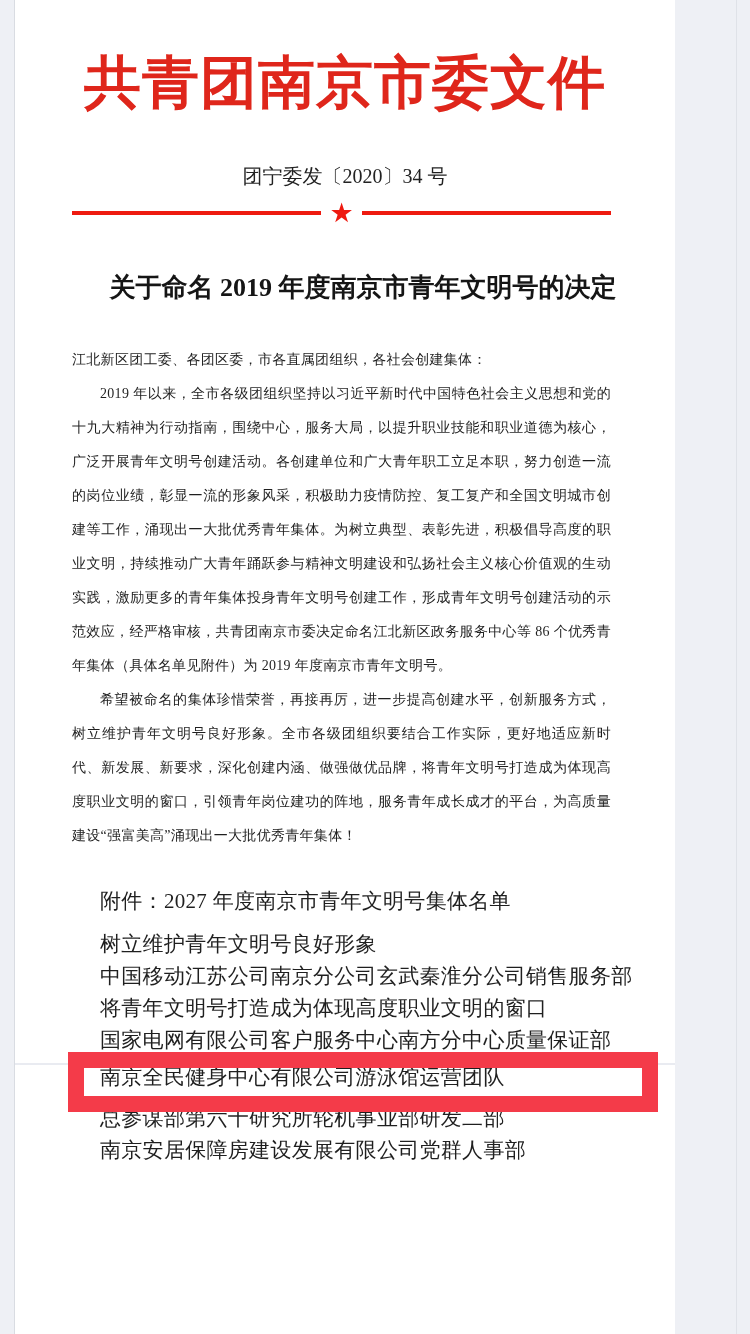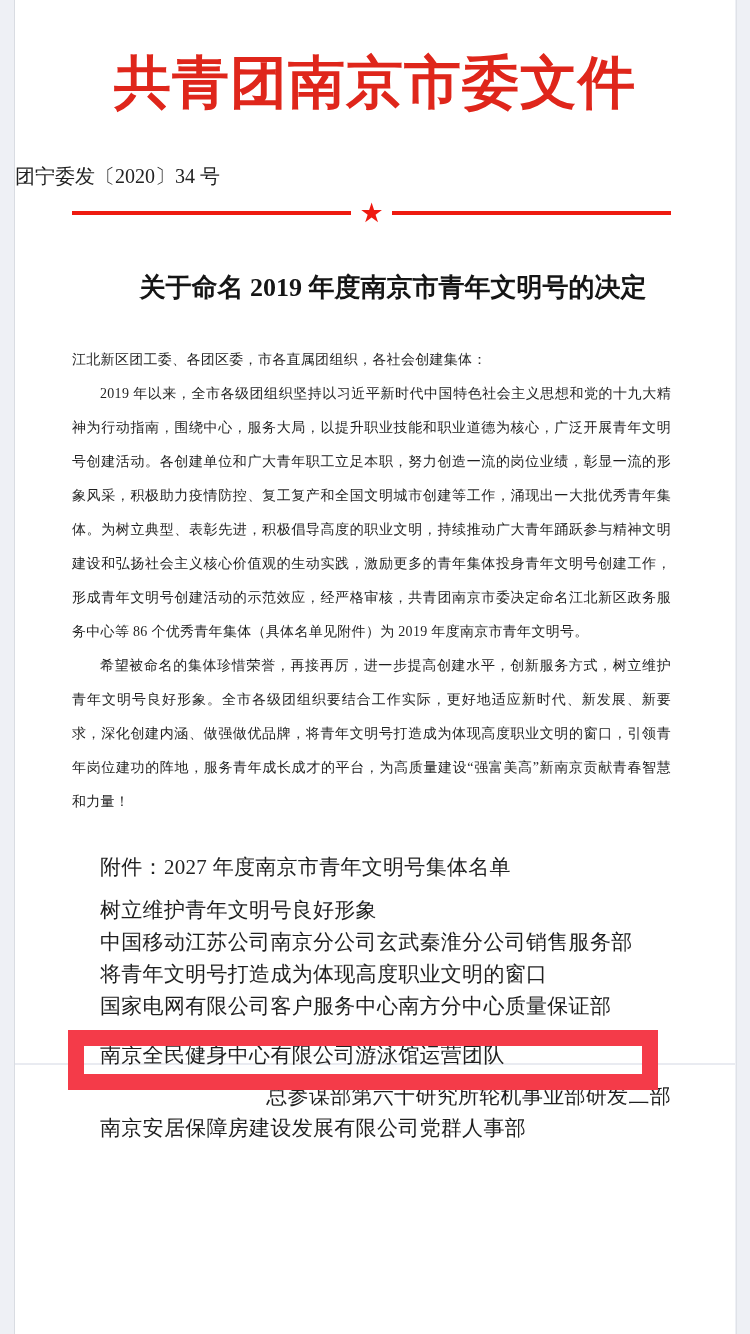--- a/index.html
+++ b/index.html
@@ -7,48 +7,48 @@
     width:750px;height:1334px;overflow:hidden;
     background:#eef0f5;
     font-family:"Liberation Serif","DejaVu Serif",serif;
   }
   #screen{position:relative;width:750px;height:1334px;}
 
   
   .margin-strip-left{position:absolute;left:0;top:0;width:14px;height:1334px;background:#eef0f5;border-right:1px solid #d9dce2;z-index:30;}
   .margin-strip-right{position:absolute;right:0;top:0;width:13px;height:1334px;background:#eef0f5;border-left:1px solid #dfe2e8;z-index:30;}
 
-  .page{position:absolute;left:15px;top:0;width:720px;height:1334px;background:#ffffff;overflow:hidden;}
+  .page{position:absolute;left:15px;top:0;width:660px;height:1334px;background:#ffffff;overflow:hidden;}
 
   
   .page-break{position:absolute;left:0;top:1063px;width:720px;height:2px;background:#e9ebf1;}
 
   .letterhead{margin:50px 20px 0;height:66px;line-height:66px;text-align:center;
     font-size:57px;font-weight:bold;color:#df261b;letter-spacing:1px;white-space:nowrap;}
-  .docnum{margin-top:47px;height:26px;line-height:26px;font-size:20px;color:#222222;}
+  .docnum{margin-top:47px;height:26px;line-height:26px;text-align:center;font-size:20px;color:#222222;}
 
   .rule-row{display:flex;align-items:center;margin:10px 64px 0 57px;height:28px;}
   .rule-seg{flex:1;height:4px;background:#ee1a10;}
   .star{color:#ee1a10;font-size:27px;line-height:28px;margin:0 8px;flex:0 0 auto;}
 
   .main-title{margin-top:44px;height:34px;line-height:34px;text-align:center;
     font-size:26px;font-weight:bold;color:#151515;white-space:nowrap;padding-left:36px;}
 
   .body-text{margin:38px 64px 0 57px;font-size:14px;line-height:34px;
     text-align:justify;color:#1f1f1f;letter-spacing:0.3px;}
   .salutation{text-indent:0;}
   .para{text-indent:2em;}
 
   .attach-heading{margin:31px 64px 0 57px;font-size:21px;line-height:34px;
     text-indent:28px;color:#1f1f1f;letter-spacing:0.3px;}
 
   .list{margin:10px 64px 0 57px;font-size:21px;color:#1f1f1f;letter-spacing:0.3px;}
   .list-item{height:32px;line-height:32px;padding-left:28px;white-space:nowrap;}
-  .list-item.highlight{position:relative;height:38px;line-height:38px;margin-top:14px;}
-  .list-item.after-highlight{margin-top:6px;text-align:right;}
+  .list-item.highlight{position:relative;height:38px;line-height:38px;margin-top:2px;}
+  .list-item.after-highlight{margin-top:6px;}
 
   
   .annotation-box{position:absolute;left:-4px;top:-6px;width:590px;height:60px;
     border:16px solid #f43b49;box-sizing:border-box;background:transparent;z-index:8;}
 </style>
 </head>
 <body>
 
 <div id="screen">
   <div class="margin-strip-left"></div>
@@ -65,21 +65,21 @@
       <div class="rule-seg"></div>
       <span class="star">★</span>
       <div class="rule-seg"></div>
     </div>
 
     <div class="main-title">关于命名 2019 年度南京市青年文明号的决定</div>
 
     <div class="body-text">
       <div class="salutation">江北新区团工委、各团区委，市各直属团组织，各社会创建集体：</div>
       <div class="para">2019 年以来，全市各级团组织坚持以习近平新时代中国特色社会主义思想和党的十九大精神为行动指南，围绕中心，服务大局，以提升职业技能和职业道德为核心，广泛开展青年文明号创建活动。各创建单位和广大青年职工立足本职，努力创造一流的岗位业绩，彰显一流的形象风采，积极助力疫情防控、复工复产和全国文明城市创建等工作，涌现出一大批优秀青年集体。为树立典型、表彰先进，积极倡导高度的职业文明，持续推动广大青年踊跃参与精神文明建设和弘扬社会主义核心价值观的生动实践，激励更多的青年集体投身青年文明号创建工作，形成青年文明号创建活动的示范效应，经严格审核，共青团南京市委决定命名江北新区政务服务中心等 86 个优秀青年集体（具体名单见附件）为 2019 年度南京市青年文明号。</div>
-      <div class="para">希望被命名的集体珍惜荣誉，再接再厉，进一步提高创建水平，创新服务方式，树立维护青年文明号良好形象。全市各级团组织要结合工作实际，更好地适应新时代、新发展、新要求，深化创建内涵、做强做优品牌，将青年文明号打造成为体现高度职业文明的窗口，引领青年岗位建功的阵地，服务青年成长成才的平台，为高质量建设“强富美高”新南京贡献青春智慧和力量！</div>
+      <div class="para">希望被命名的集体珍惜荣誉，再接再厉，进一步提高创建水平，创新服务方式，树立维护青年文明号良好形象。全市各级团组织要结合工作实际，更好地适应新时代、新发展、新要求，深化创建内涵、做强做优品牌，将青年文明号打造成为体现高度职业文明的窗口，引领青年岗位建功的阵地，服务青年成长成才的平台，为高质量建设“强富美高”涌现出一大批优秀青年集体！</div>
     </div>
 
     <div class="attach-heading">附件：2027 年度南京市青年文明号集体名单</div>
 
     <div class="list">
       <div class="list-item">树立维护青年文明号良好形象</div>
       <div class="list-item">中国移动江苏公司南京分公司玄武秦淮分公司销售服务部</div>
       <div class="list-item">将青年文明号打造成为体现高度职业文明的窗口</div>
       <div class="list-item">国家电网有限公司客户服务中心南方分中心质量保证部</div>
       <div class="list-item highlight">

